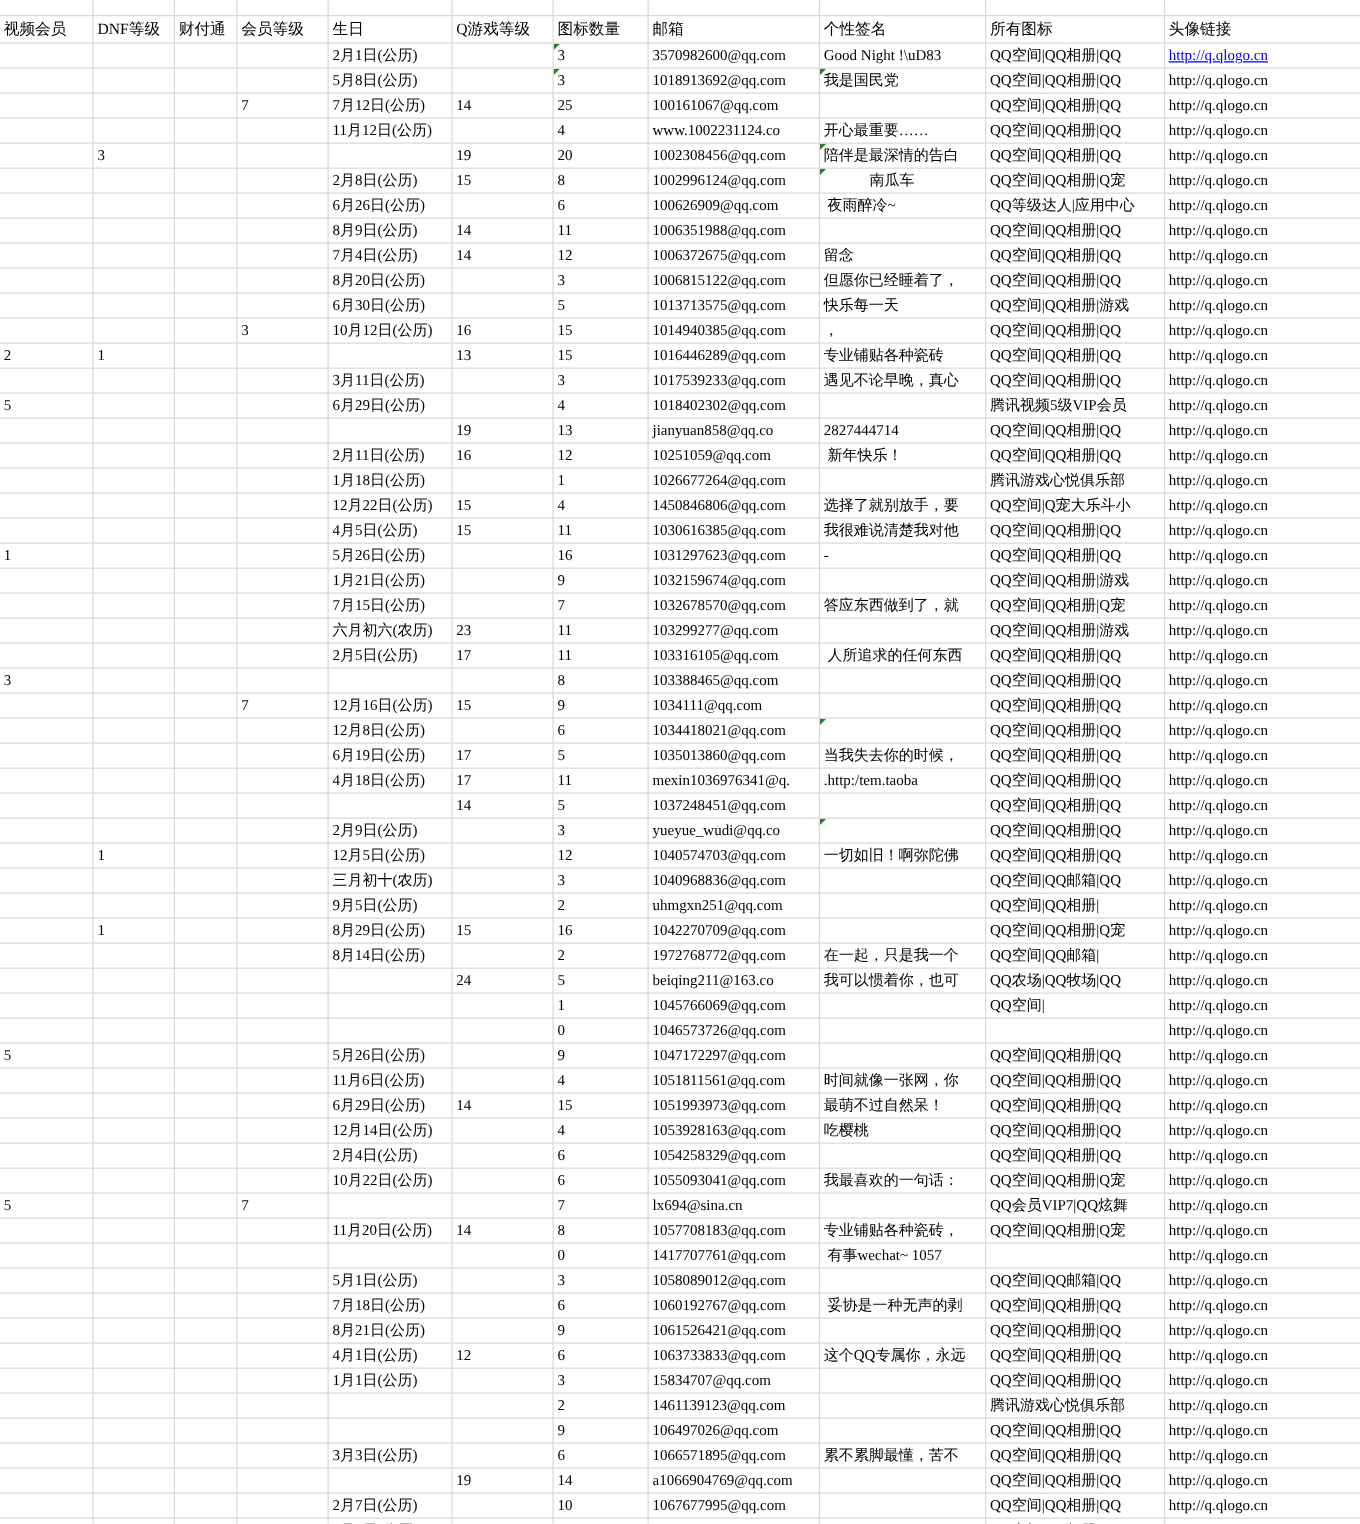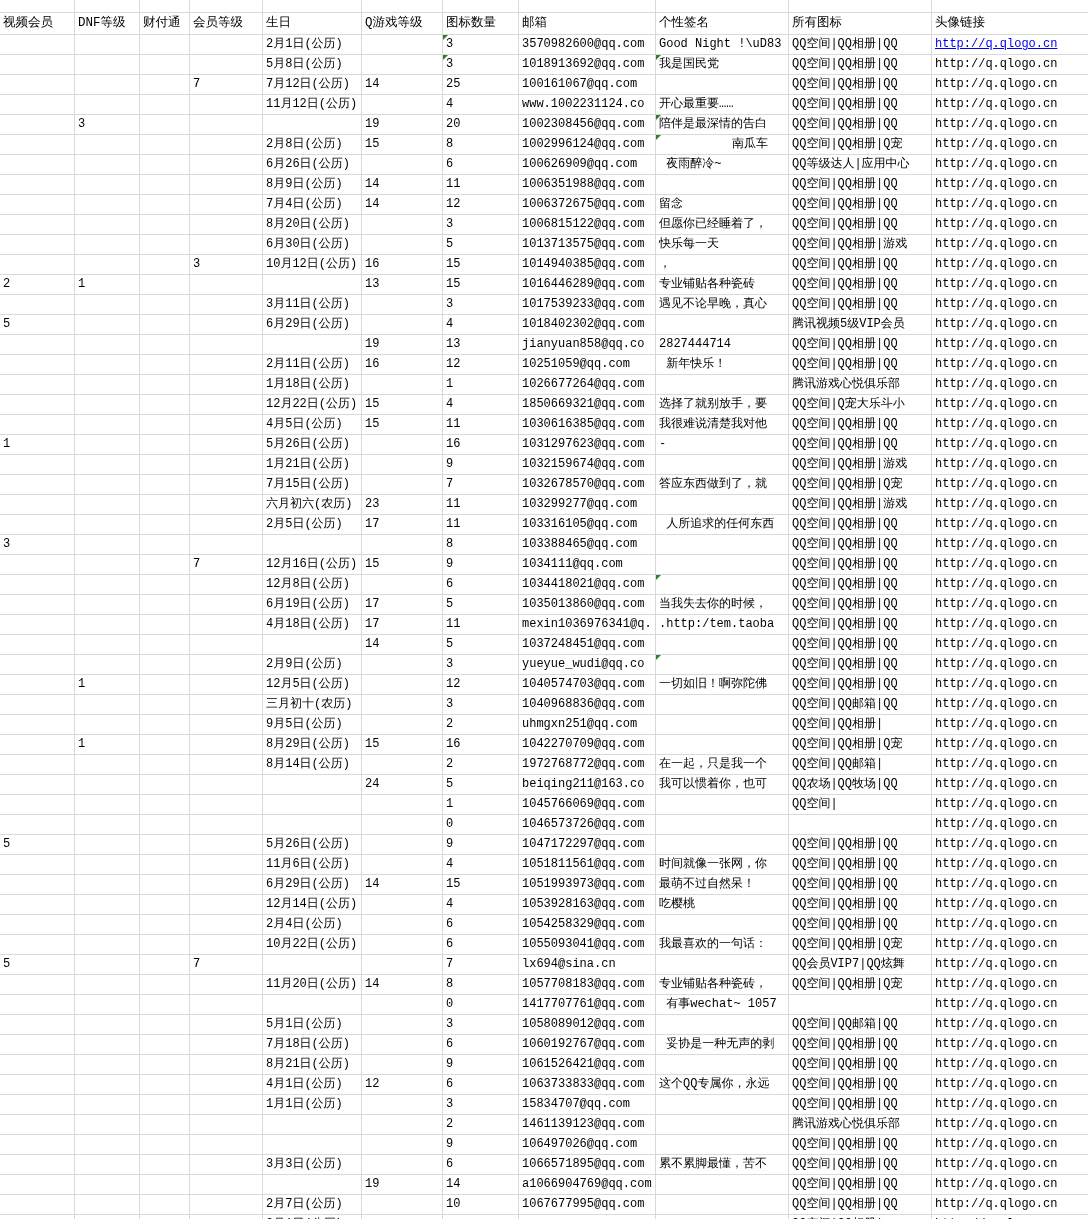--- a/index.html
+++ b/index.html
@@ -1,33 +1,33 @@
 <!DOCTYPE html>
 <html><head>
 <meta charset="utf-8">
 <style>
   html,body{margin:0;padding:0;background:#fff;}
   .sheet{
     width:1088px;height:1219px;overflow:hidden;position:relative;
-    font-family:Liberation Mono, monospace;
+    font-family:Liberation Serif, serif;
     font-size:12px;color:#000;background:#fff;
   }
   .row{display:flex;width:1088px;}
   .cell{
     box-sizing:border-box;height:20px;line-height:19px;
     border-right:1px solid #d9d9d9;border-bottom:1px solid #d9d9d9;
     overflow:hidden;white-space:pre;padding-left:3px;position:relative;
     flex:none;
   }
   .hdr .cell{height:22px;line-height:21px;font-size:12.5px;}
   .partial-top .cell{height:13px;}
   .c0{width:75px}.c1{width:65px}.c2{width:50px}.c3{width:73px}
   .c4{width:99px}.c5{width:81px}.c6{width:76px}.c7{width:137px}
   .c8{width:133px}.c9{width:143px}.c10{width:156px;border-right:none}
-  .sig-right{text-align:right;padding-right:20px;}
+  .sig-right{text-align:center;padding-right:20px;}
   .tri{
     position:absolute;left:0;top:0;width:0;height:0;
     border-top:5px solid #2e7d32;border-right:5px solid transparent;
   }
   .hyperlink{color:#0000ee;text-decoration:underline;}
 </style>
 </head>
 <body>
 
 <div class="sheet">
@@ -293,21 +293,21 @@
         <div class="cell c10">http://q.qlogo.cn</div>
       </div>
       <div class="row">
         <div class="cell c0"></div>
         <div class="cell c1"></div>
         <div class="cell c2"></div>
         <div class="cell c3"></div>
         <div class="cell c4">12月22日(公历)</div>
         <div class="cell c5">15</div>
         <div class="cell c6">4</div>
-        <div class="cell c7">1850669321@qq.com</div>
+        <div class="cell c7">1450846806@qq.com</div>
         <div class="cell c8">选择了就别放手，要</div>
         <div class="cell c9">QQ空间|Q宠大乐斗小</div>
         <div class="cell c10">http://q.qlogo.cn</div>
       </div>
       <div class="row">
         <div class="cell c0"></div>
         <div class="cell c1"></div>
         <div class="cell c2"></div>
         <div class="cell c3"></div>
         <div class="cell c4">4月5日(公历)</div>

